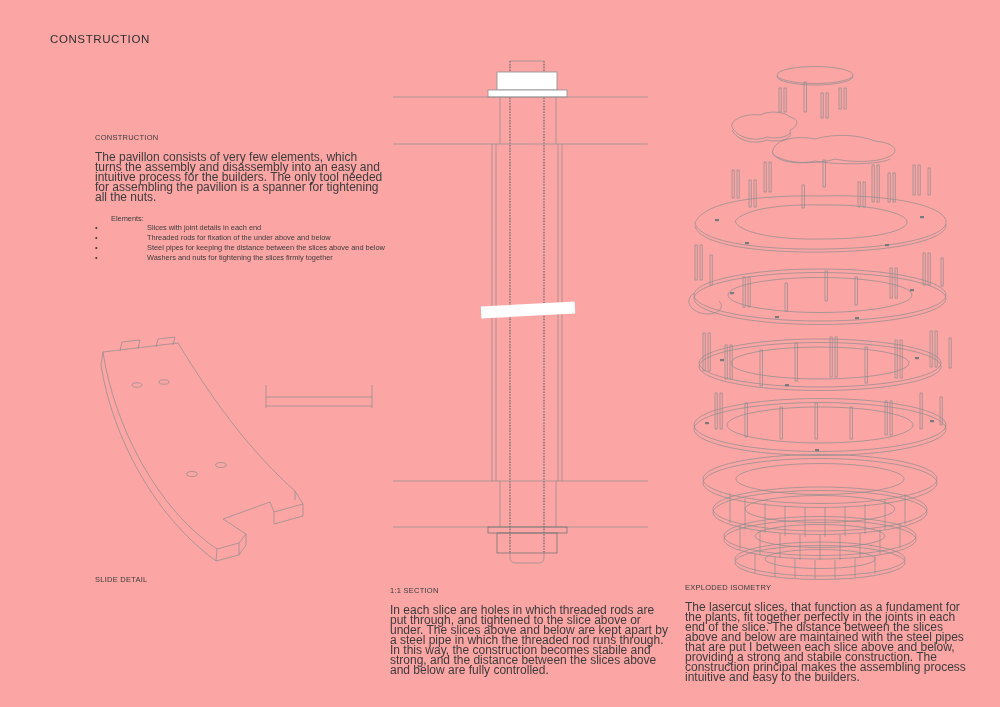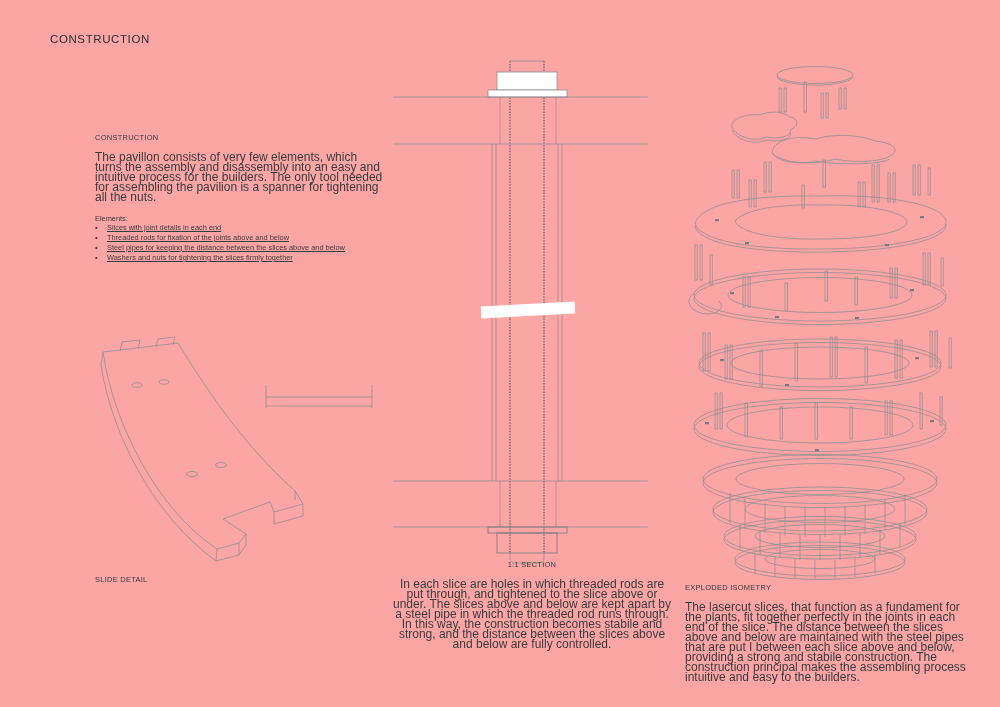--- a/index.html
+++ b/index.html
@@ -9,27 +9,27 @@
     margin:0 auto;
   }
   .page-title{
     position:absolute;left:50px;top:33px;font-size:11.5px;letter-spacing:0.6px;
     color:#2f2f2f;font-weight:500;
   }
   .sec-h{font-size:7.5px;letter-spacing:0.25px;color:#3c3c3c;margin:0 0 10px 0;}
   .txt{font-size:12px;line-height:10px;margin:0;color:#3c3c3c;}
   .col{position:absolute;}
   .intro{left:95px;top:133px;width:292px;}
-  .sub-label{font-size:7.4px;margin:12px 0 0 0;}
+  .sub-label{font-size:7.4px;margin:12px 0 0 16px;}
   ul.bullets{list-style:none;margin:0;padding:0;}
   ul.bullets li{display:flex;font-size:7.4px;line-height:10px;}
   ul.bullets .b{width:12px;flex:none;}
-  ul.bullets .bt{text-decoration:underline;}
+  ul.bullets .bt{margin-left:40px;}
   .cap-slide{left:95px;top:575px;width:272px;}
-  .cap-section{left:390px;top:560px;width:284px;text-align:center;}
+  .cap-section{left:390px;top:586px;width:284px;}
   .cap-isometry{left:685px;top:583px;width:288px;}
   .fig{position:absolute;}
   .fig-slide{left:90px;top:330px;}
   .fig-section{left:383px;top:55px;}
   .fig-isometry{left:685px;top:55px;}
   svg{display:block;}
   .ln{stroke:#8d8d8d;stroke-width:0.7;fill:none;}
   .lnd{stroke:#757575;stroke-width:0.8;fill:none;}
   .thread{stroke:#6f6f6f;stroke-width:1.3;fill:none;stroke-dasharray:1.6 1.2;}
   .whitefill{fill:#ffffff;stroke:#8d8d8d;stroke-width:0.8;}
@@ -47,21 +47,21 @@
     <div class="sec-h">CONSTRUCTION</div>
     <p class="txt">The pavillon consists of very few elements, which turns the assembly and disassembly into an easy and intuitive process for the builders. The only tool needed for assembling the pavilion is a spanner for tightening all the nuts.</p>
     <p class="sub-label">Elements:</p>
     <ul class="bullets">
       <li>
           <span class="b">•</span>
           <span class="bt">Slices with joint details in each end</span>
         </li>
       <li>
           <span class="b">•</span>
-          <span class="bt">Threaded rods for fixation of the joints above and below</span>
+          <span class="bt">Threaded rods for fixation of the under above and below</span>
         </li>
       <li>
           <span class="b">•</span>
           <span class="bt">Steel pipes for keeping the distance between the slices above and below</span>
         </li>
       <li>
           <span class="b">•</span>
           <span class="bt">Washers and nuts for tightening the slices firmly together</span>
         </li>
     </ul>

